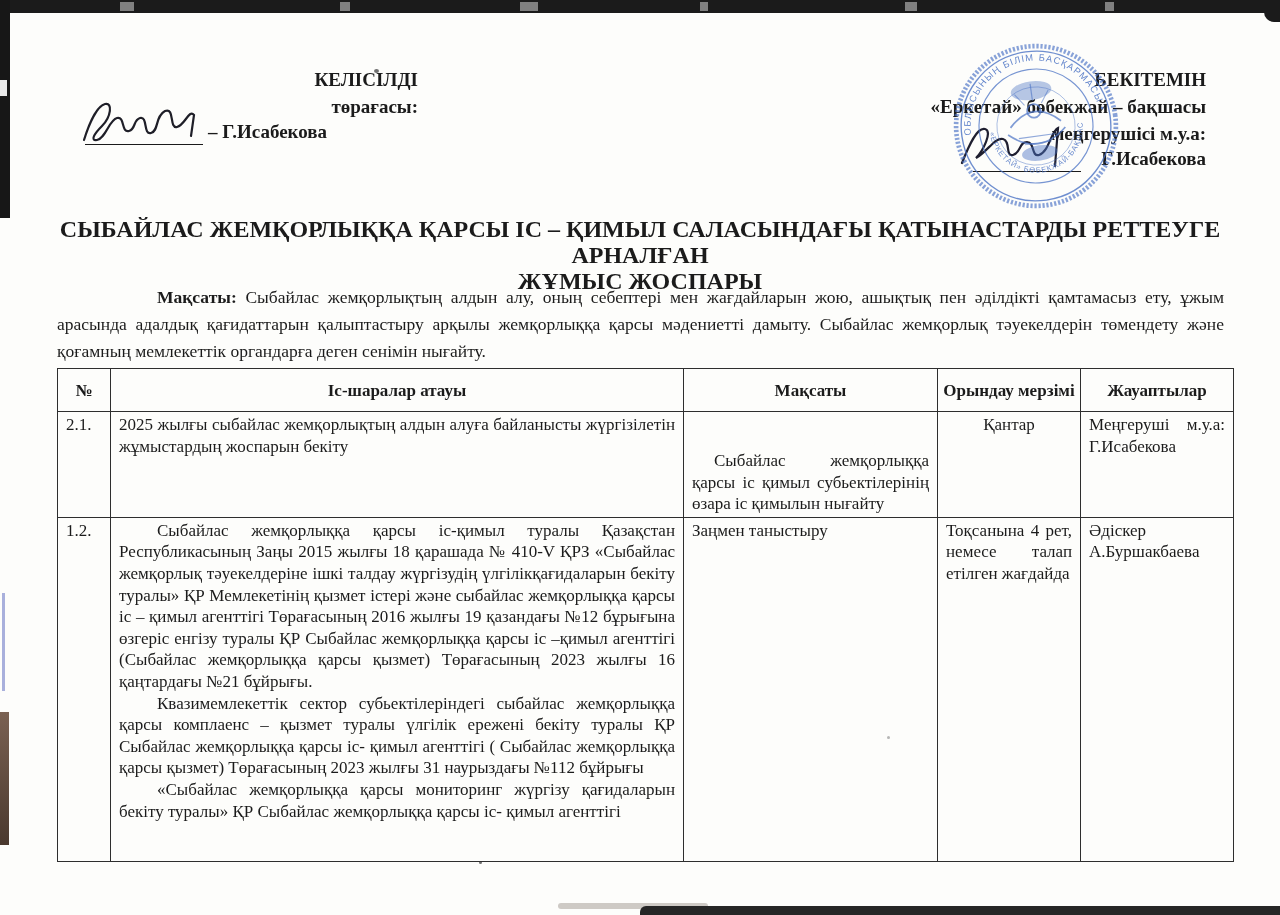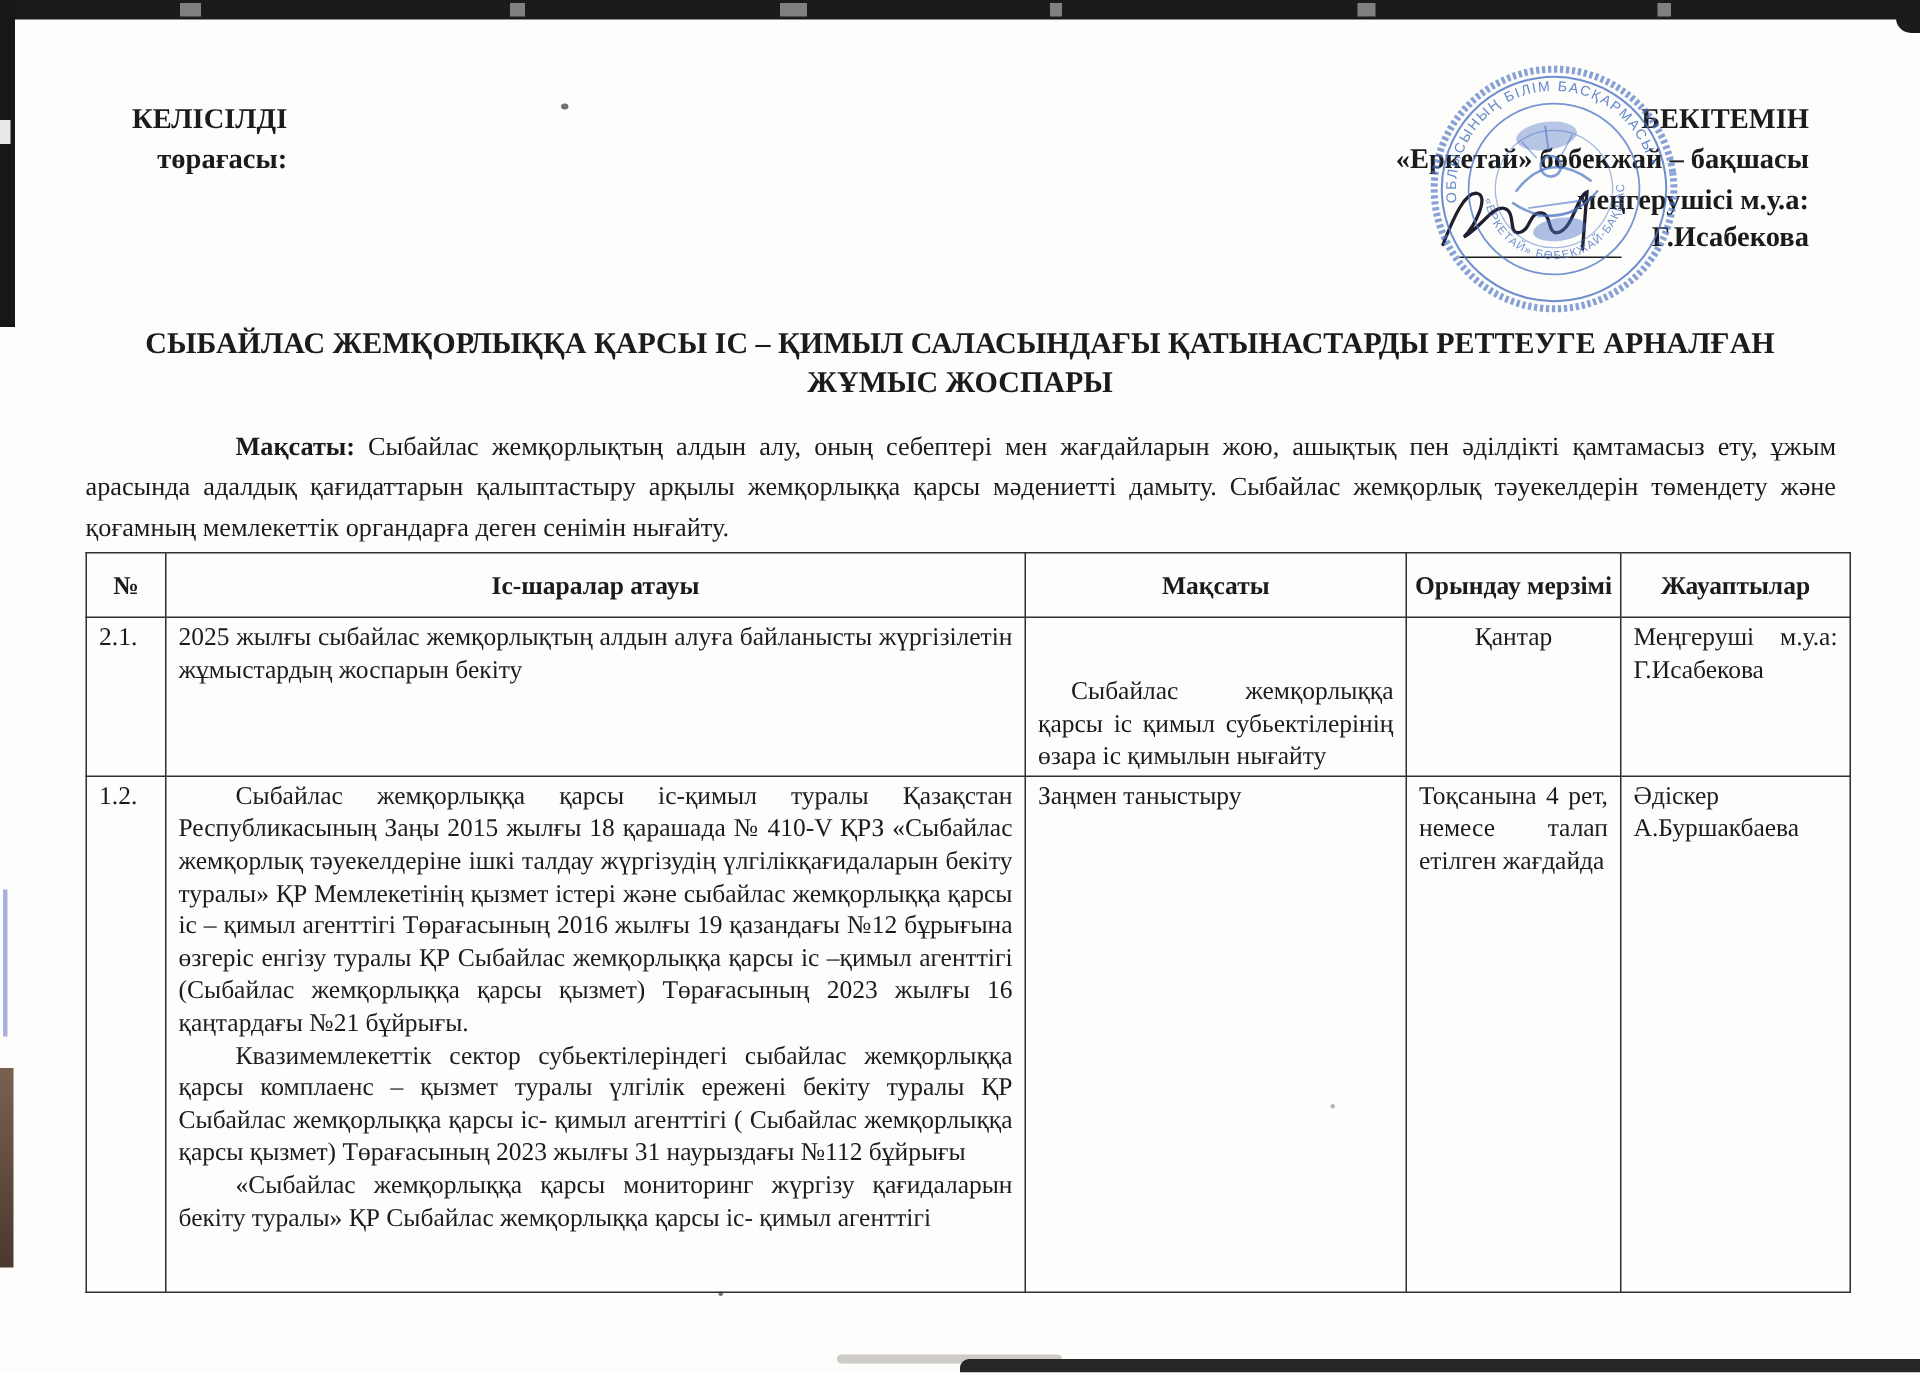--- a/index.html
+++ b/index.html
@@ -22,21 +22,21 @@
   .scan-smudge{left:558px;top:903px;width:150px;height:6px;background:#b9b4ae;opacity:.7;border-radius:3px;}
   .speck{background:#6f6f6f;border-radius:50%;}
   
   .hdr{font-weight:bold;font-size:19px;line-height:27px;white-space:nowrap;}
   .hdr-left{left:88px;top:66px;text-align:right;}
   .hdr-right{right:74px;top:66px;text-align:right;}
   .sig-row{position:relative;height:34px;}
   .sig-line{position:absolute;border-bottom:1.6px solid #1b1b1b;}
   .sig-svg{position:absolute;}
   
-  .doc-title{left:0;top:216px;width:1280px;text-align:center;font-weight:bold;font-size:20px;line-height:26px;}
+  .doc-title{left:0;top:216px;width:1280px;text-align:center;font-weight:bold;font-size:24px;line-height:26px;}
   
   .intro{left:57px;top:284px;width:1167px;font-size:17.5px;line-height:27px;text-align:justify;text-indent:72px;}
   .intro b{font-weight:bold;margin-left:28px;}
   
   table.plan{position:absolute;left:57px;top:368px;width:1176px;border-collapse:collapse;table-layout:fixed;
     font-size:17px;line-height:21.6px;}
   table.plan th,table.plan td{border:1.6px solid #2e2e2e;vertical-align:top;padding:2px 8px;overflow:hidden;}
   table.plan th{font-weight:bold;text-align:center;vertical-align:middle;height:38px;padding:2px 4px;line-height:21px;}
   td .clip{overflow:hidden;}
   .cell-just{text-align:justify;}
@@ -65,20 +65,27 @@
 <div class="abs scan-brown"></div>
 <div class="abs scan-smudge"></div>
 <div class="abs scan-bottom"></div>
 <div class="abs speck" style="left:374px;top:69px;width:5px;height:4px;"></div>
 <div class="abs speck" style="left:479px;top:861px;width:3px;height:3px;"></div>
 <div class="abs speck" style="left:887px;top:736px;width:3px;height:3px;opacity:.5;"></div>
 
 <div class="abs hdr hdr-left">
   <div>КЕЛІСІЛДІ</div>
   <div>төрағасы:</div>
+  <div class="sig-row" style="width:330px;">
+    <span class="sig-line" style="left:-3px;top:0;width:118px;height:24px;"></span>
+    <svg class="sig-svg" style="left:-8px;top:-26px;" width="136" height="56" viewBox="0 0 136 56">
+      <path d="M4,46 C9,30 17,12 25,10 C33,8 31,23 22,32 C14,40 10,47 17,46 C26,44 29,26 37,24 C45,22 41,39 49,37 C56,35 53,26 60,24 C68,22 63,41 71,39 C79,37 75,22 85,17 C95,13 89,35 97,33 C105,31 109,15 114,21 L111,42" fill="none" stroke="#1f1f28" stroke-width="2.2" stroke-linecap="round"></path>
+    </svg>
+    <span style="position:absolute;left:120px;top:-2px;">– Г.Исабекова</span>
+  </div>
 </div>
 
 <div class="abs hdr hdr-right">
   <div>БЕКІТЕМІН</div>
   <div>«Еркетай» бөбекжай – бақшасы</div>
   <div>меңгерушісі м.у.а:</div>
   <div class="sig-row" style="width:330px;">
     <span class="sig-line" style="right:125px;top:0;width:108px;height:24px;"></span>
     <svg class="sig-svg" style="right:128px;top:-28px;" width="120" height="58" viewBox="0 0 120 58">
       <path d="M4,44 C11,26 19,8 27,10 C35,12 25,32 18,39 C30,32 37,18 45,20 C53,22 47,38 55,36 C63,34 61,23 69,23 C77,23 73,38 81,36 C91,33 93,12 100,9 L97,47" fill="none" stroke="#1f1f30" stroke-width="2.2" stroke-linecap="round"></path>

